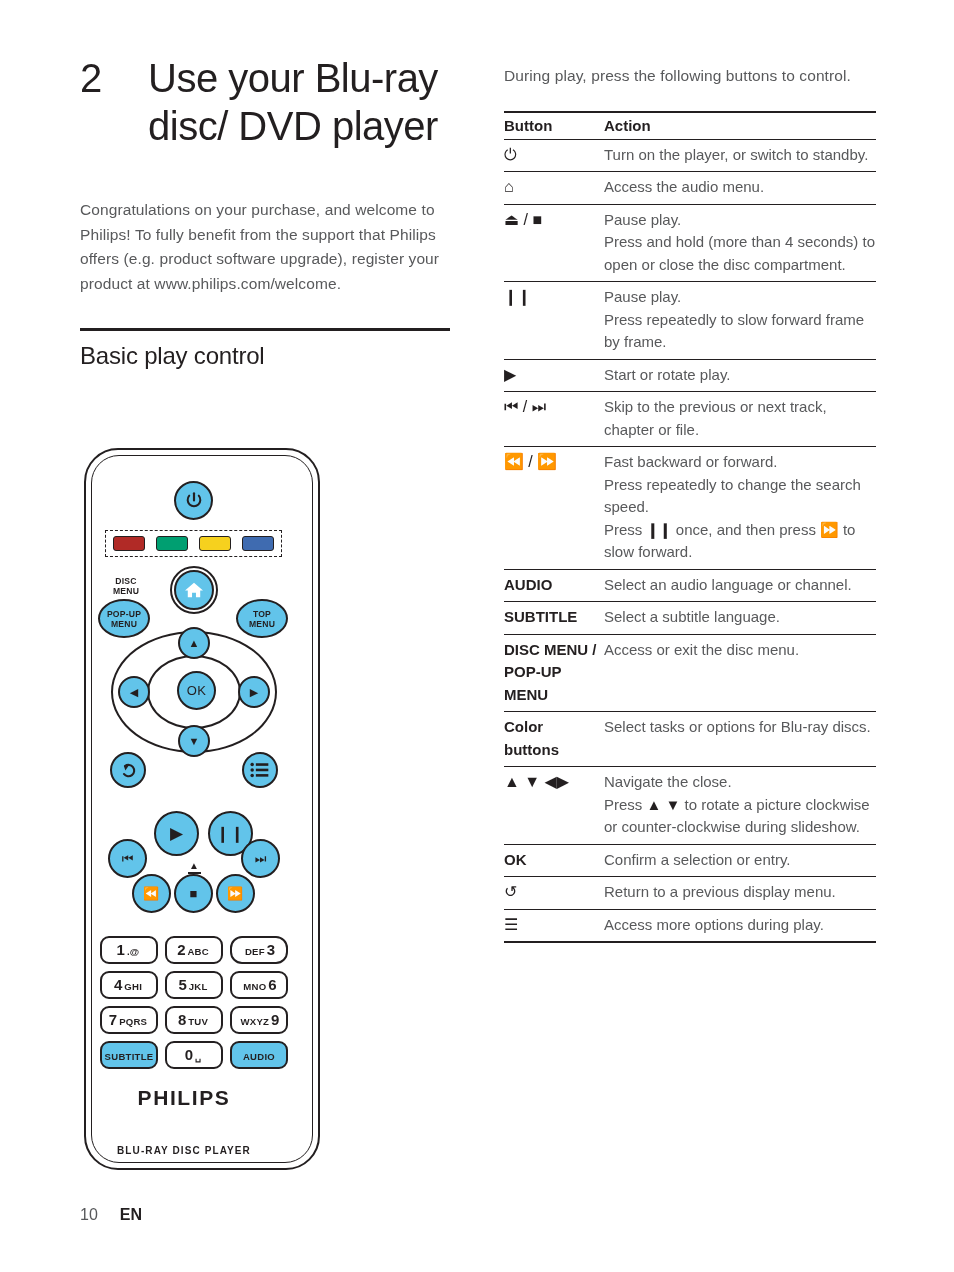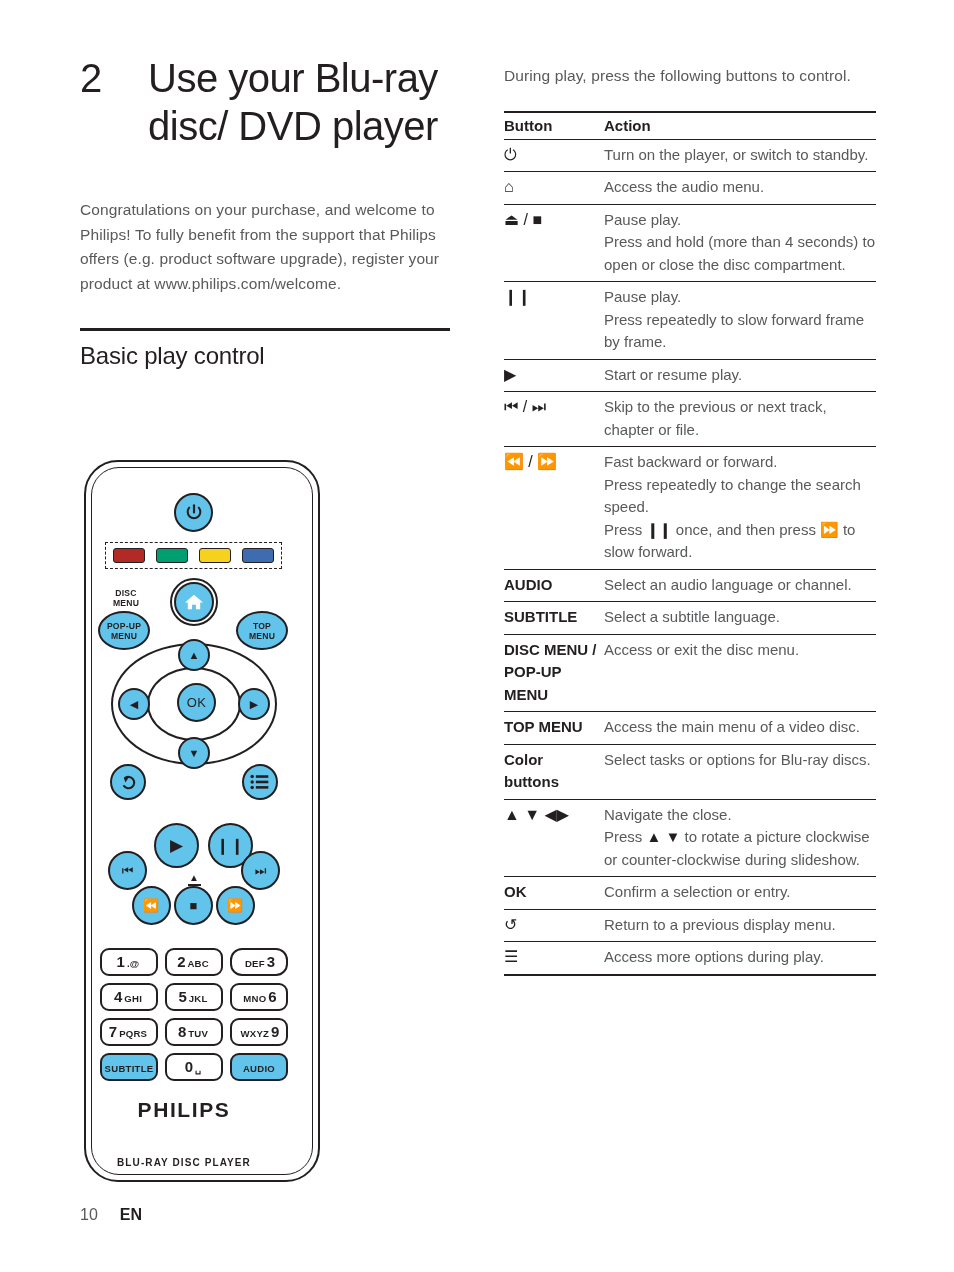--- a/index.html
+++ b/index.html
@@ -30,21 +30,21 @@
 
   .section-rule{
     margin-top:32px;border-top:3.2px solid #231f20;width:370px;
   }
   .section-title{
     margin-top:10px;font-size:24px;line-height:30px;color:#231f20;
     letter-spacing:-0.2px;font-weight:400;
   }
 
   
-  .remote-wrap{position:absolute;left:84px;top:460px;width:200px;height:722px;}
+  .remote-wrap{position:absolute;left:84px;top:448px;width:200px;height:722px;}
   .remote-outer{
     position:absolute;left:0;top:0;width:236px;height:722px;
     border:2.2px solid #231f20;border-radius:34px;background:#fff;
     box-sizing:border-box;
   }
   .remote-inner{
     position:absolute;left:7px;top:7px;width:222px;height:708px;
     border:1.6px solid #231f20;border-radius:28px;background:#fff;
     box-sizing:border-box;
   }
@@ -335,21 +335,21 @@
           <tr>
             <td class="btncell"><span class="gly big">❙❙</span></td>
             <td>
               <div>Pause play.</div>
               <div>Press repeatedly to slow forward frame by frame.</div>
             </td>
           </tr>
           <tr>
             <td class="btncell"><span class="gly big">▶</span></td>
             <td>
-              <div>Start or resume play.</div>
+              <div>Start or rotate play.</div>
             </td>
           </tr>
           <tr>
             <td class="btncell"><span class="gly big">⏮ / ⏭</span></td>
             <td>
               <div>Skip to the previous or next track, chapter or file.</div>
             </td>
           </tr>
           <tr>
             <td class="btncell"><span class="gly big">⏪ / ⏩</span></td>
@@ -371,26 +371,20 @@
               <div>Select a subtitle language.</div>
             </td>
           </tr>
           <tr>
             <td class="btncell bold">DISC MENU / POP-UP MENU</td>
             <td>
               <div>Access or exit the disc menu.</div>
             </td>
           </tr>
           <tr>
-            <td class="btncell bold">TOP MENU</td>
-            <td>
-              <div>Access the main menu of a video disc.</div>
-            </td>
-          </tr>
-          <tr>
             <td class="btncell bold">Color buttons</td>
             <td>
               <div>Select tasks or options for Blu-ray discs.</div>
             </td>
           </tr>
           <tr>
             <td class="btncell"><span class="gly big">▲ ▼ ◀▶</span></td>
             <td>
               <div>Navigate the close.</div>
               <div>Press <span class="inl">▲</span> <span class="inl">▼</span> to rotate a picture clockwise or counter-clockwise during slideshow.</div>

